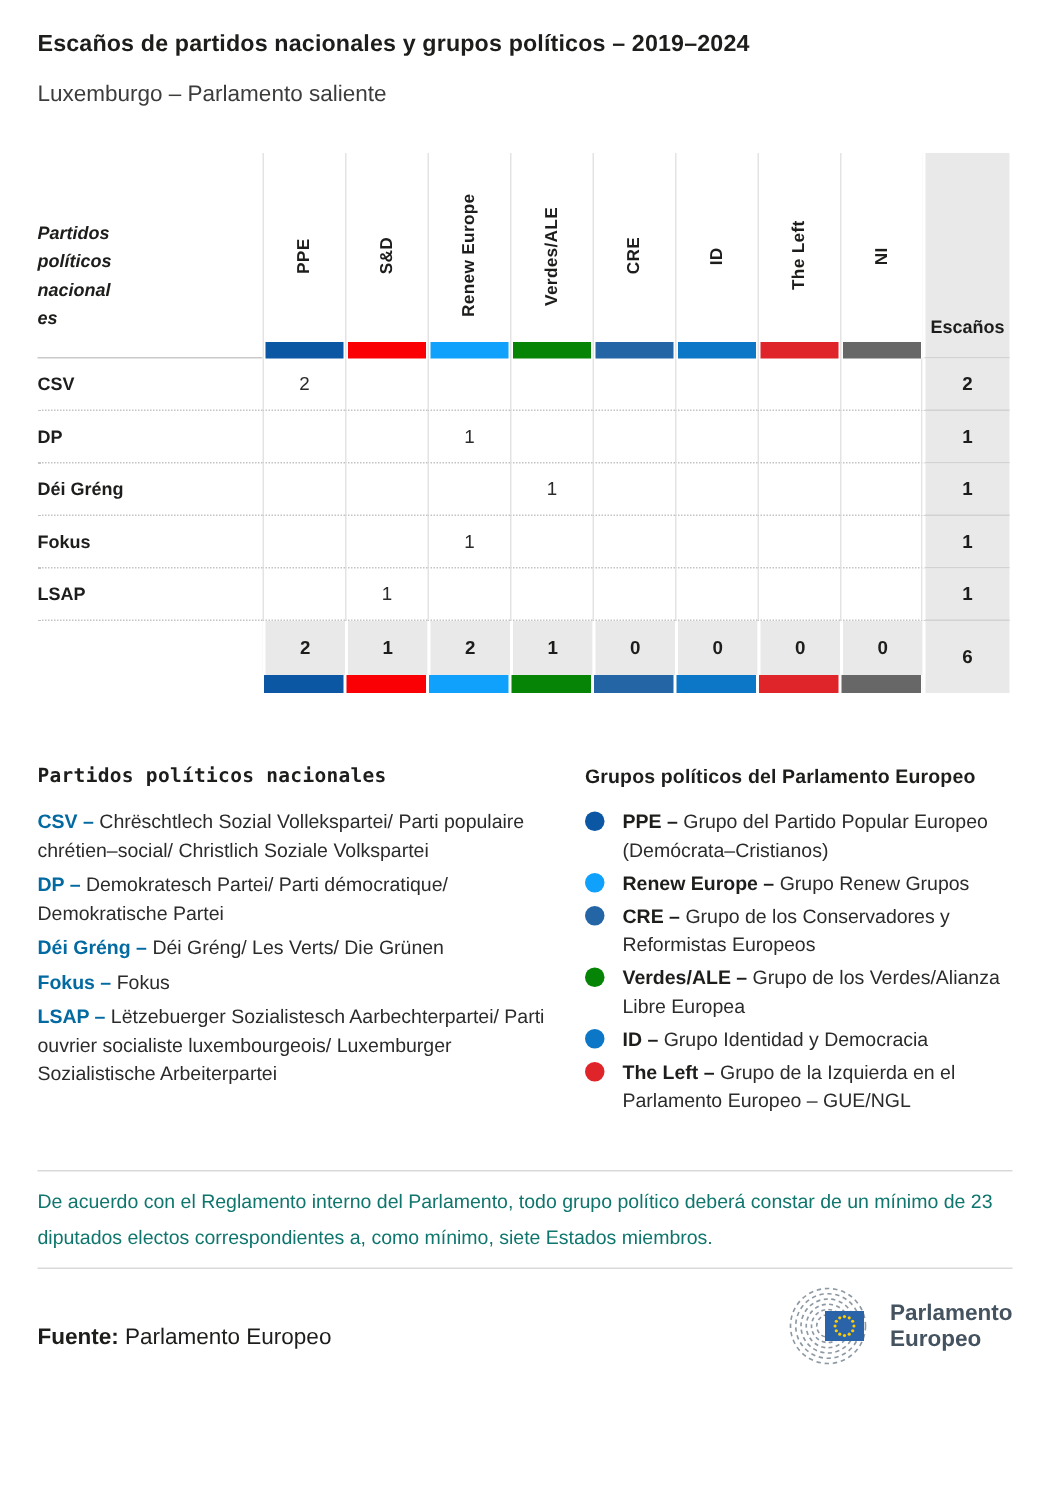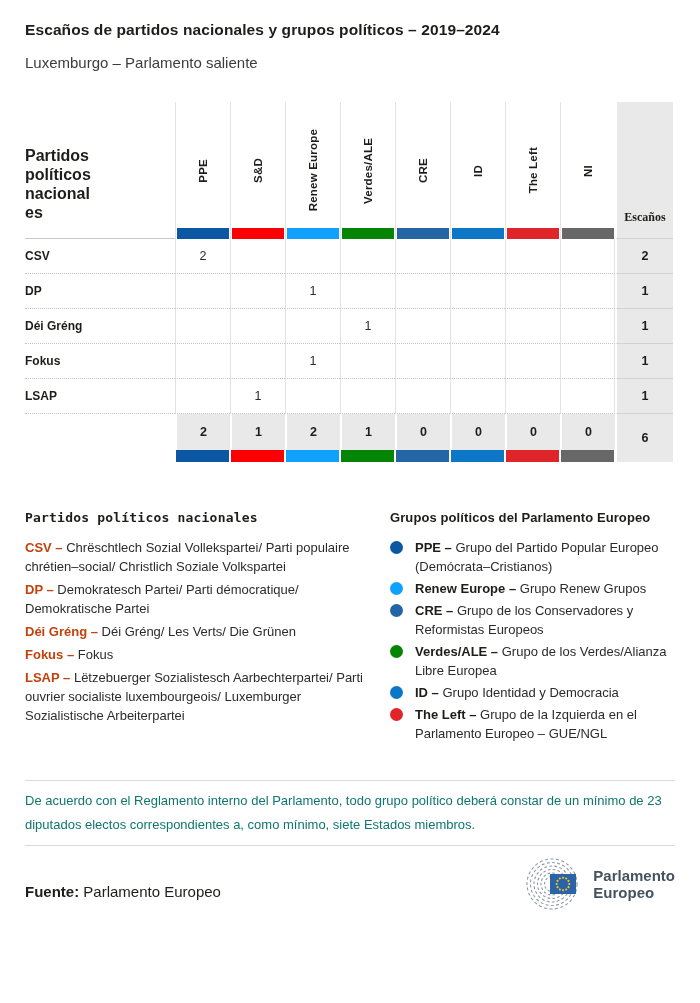--- a/index.html
+++ b/index.html
@@ -20,34 +20,34 @@
     grid-template-columns:150px repeat(8,55px) 58px;
     grid-template-rows:137px 35px 35px 35px 35px 35px 36px 12px;
     width:648px;
     font-size:12.5px;
   }
   .c { position:relative; }
   .corner {
     display:flex; flex-direction:column; justify-content:flex-end;
     padding-bottom:16px; border-bottom:1px solid #c9c9c9;
   }
-  .corner div { font-size:16px; font-weight:700; line-height:19px; }
+  .corner div { font-size:12px; font-weight:700; line-height:19px;font-style:italic; }
   .gh {
     border-left:1px solid #e3e3e3;
     display:flex; align-items:center; justify-content:center;
   }
   .vlab {
     writing-mode:vertical-rl; transform:rotate(180deg);
     font-size:11.5px; font-weight:700; white-space:nowrap; letter-spacing:.2px;
   }
   .hbar { position:absolute; bottom:0; left:1px; right:1px; height:11px; }
   .sh {
     background:#e9e9e9; border-left:2px solid #fff; border-bottom:1px solid #d2d2d2;
     display:flex; align-items:flex-end; justify-content:center;
-    font-size:12px; font-weight:700; padding-bottom:13px;font-family:Liberation Serif, serif;
+    font-size:12px; font-weight:700; padding-bottom:13px;
   }
   .name {
     display:flex; align-items:center;
     font-size:12px; font-weight:700;
     border-bottom:1px dotted #c4c4c4;
   }
   .v {
     display:flex; align-items:center; justify-content:center;
     border-left:1px solid #e3e3e3; border-bottom:1px dotted #c4c4c4;
     color:#2b2b2b;
@@ -74,21 +74,21 @@
   
   .legends { display:flex; margin-top:48px; }
   .leg-left { width:348px; margin-right:17px; }
   .leg-right { width:285px; }
   .leg-left h3 {
     font-family:"DejaVu Sans Mono", monospace;
     font-size:13px; font-weight:700; margin-bottom:13px; letter-spacing:.2px;
   }
   .leg-right h3 { font-size:13px; font-weight:700; margin-bottom:13px; letter-spacing:.1px; }
   .pl-item { font-size:13px; line-height:19px; margin-bottom:4px; color:#2b2b2b; }
-  .pl-item b { color:#c2410c; }
+  .pl-item b { color:#0369a1; }
   .gr-item { position:relative; padding-left:25px; font-size:13px; line-height:19px; margin-bottom:3px; color:#2b2b2b; }
   .gr-item .dot {
     position:absolute; left:0; top:3px; width:13px; height:13px; border-radius:50%;
   }
   .gr-item b { color:#1d1d1b; }
 
   
   hr.rule { border:none; border-top:1px solid #d9d9d9; }
   .rule1 { margin-top:34px; }
   .note { font-size:13px; line-height:24px; margin-top:8px; color:#0f766e; }

